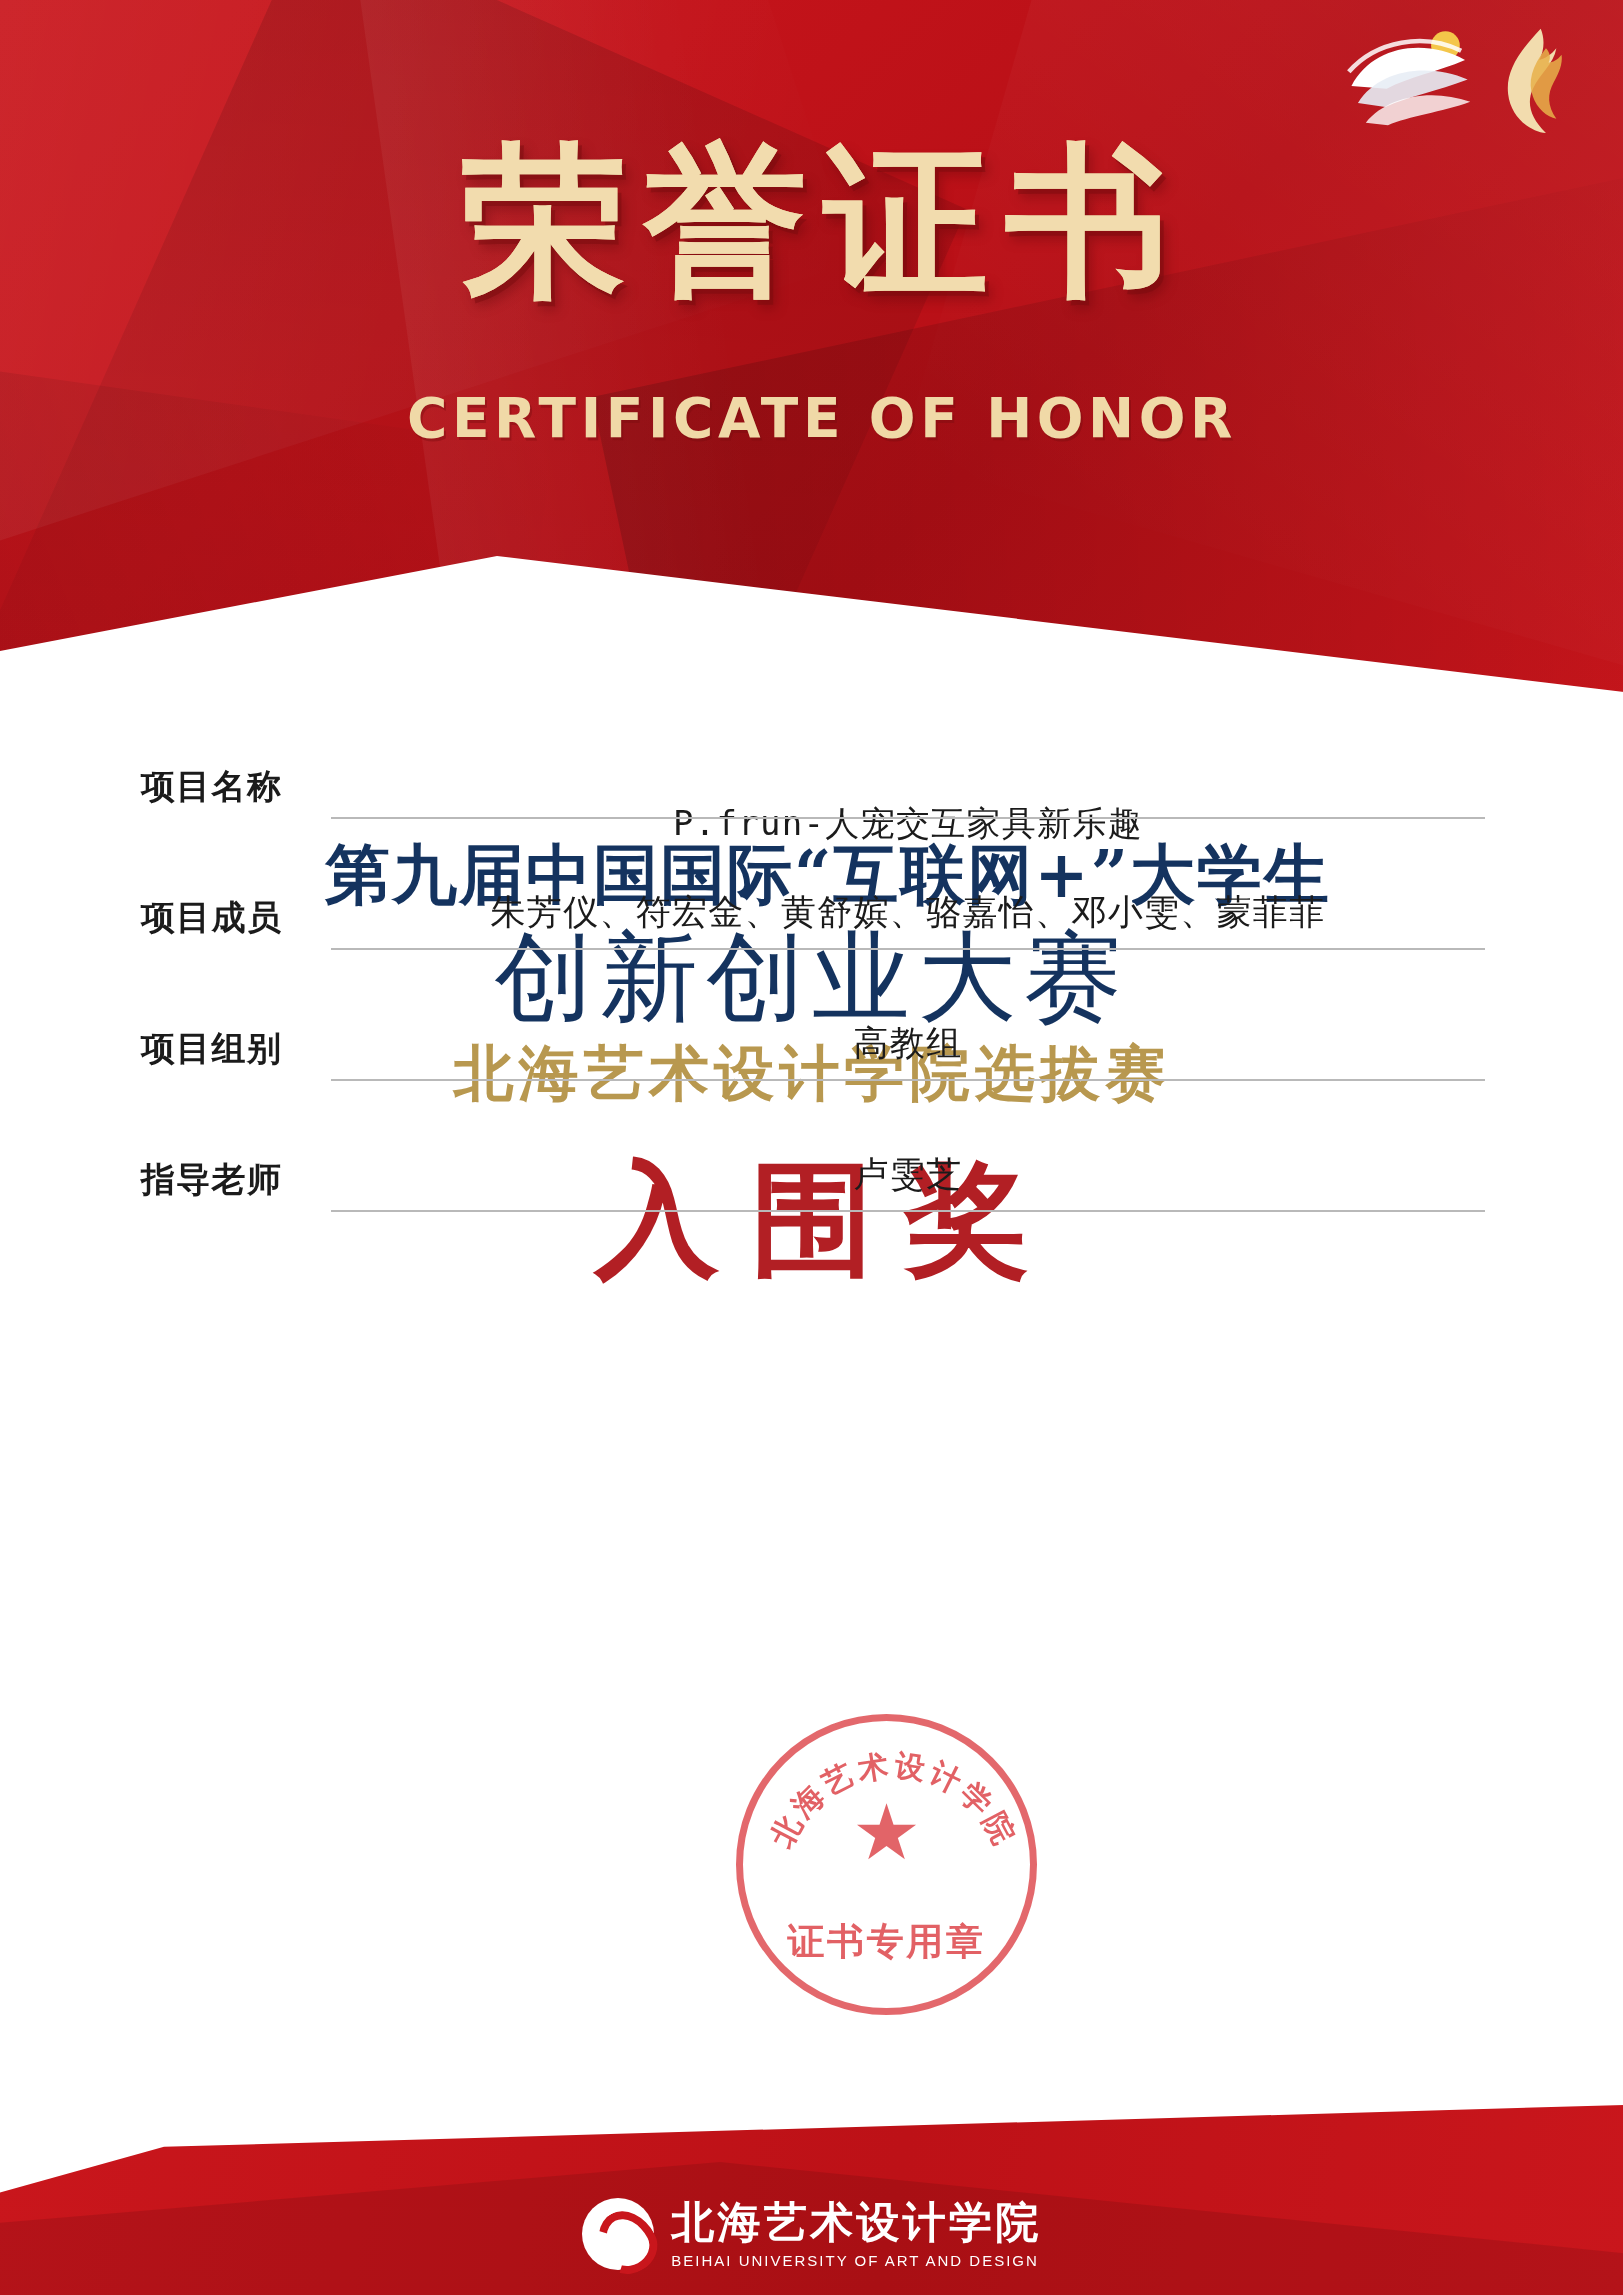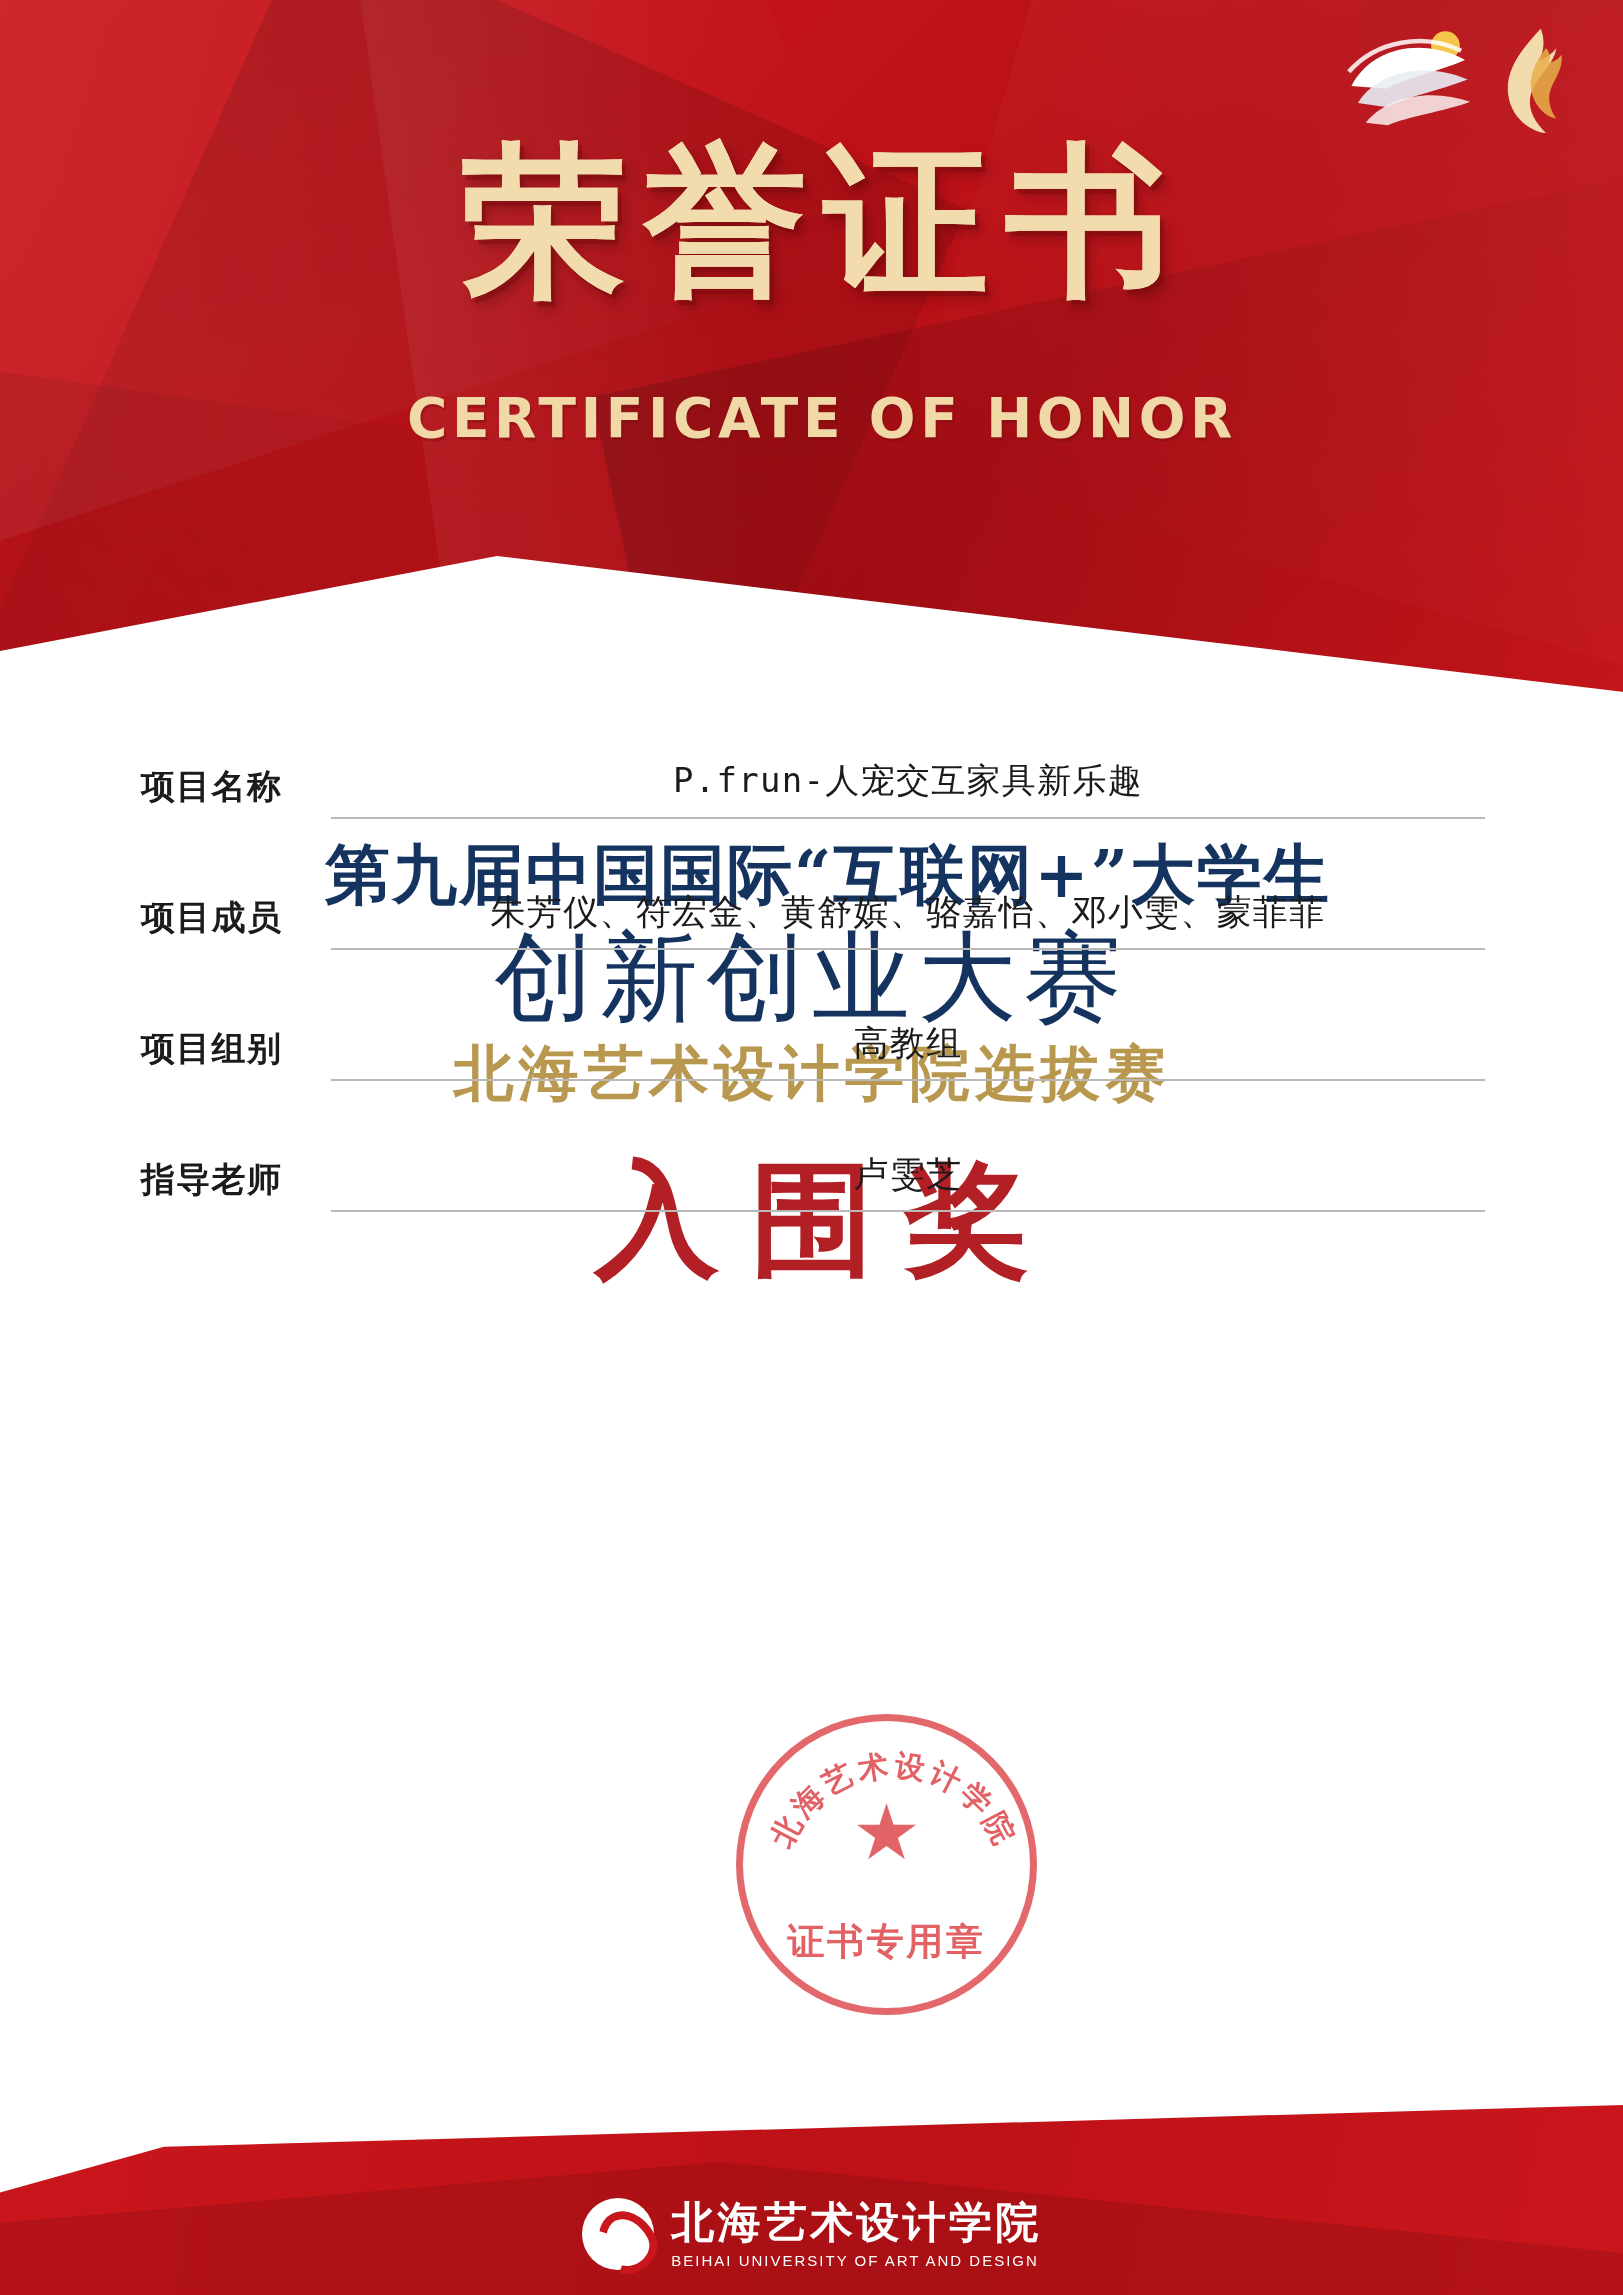--- a/index.html
+++ b/index.html
@@ -237,20 +237,21 @@
     font-family: "DejaVu Sans", "Liberation Sans", sans-serif;
     font-size: 35px;
     color: #1b1b1b;
     letter-spacing: 1.3px;
     white-space: nowrap;
     overflow: hidden;
   }
   .field-value.mono {
     font-family: "DejaVu Sans Mono", "Liberation Mono", monospace;
     font-size: 34px;
+    margin-top: 43px;
   }
 
   
   .seal {
     position: absolute;
     left: 736px;
     top: 1714px;
     width: 301px;
     height: 301px;
     border-radius: 50%;

